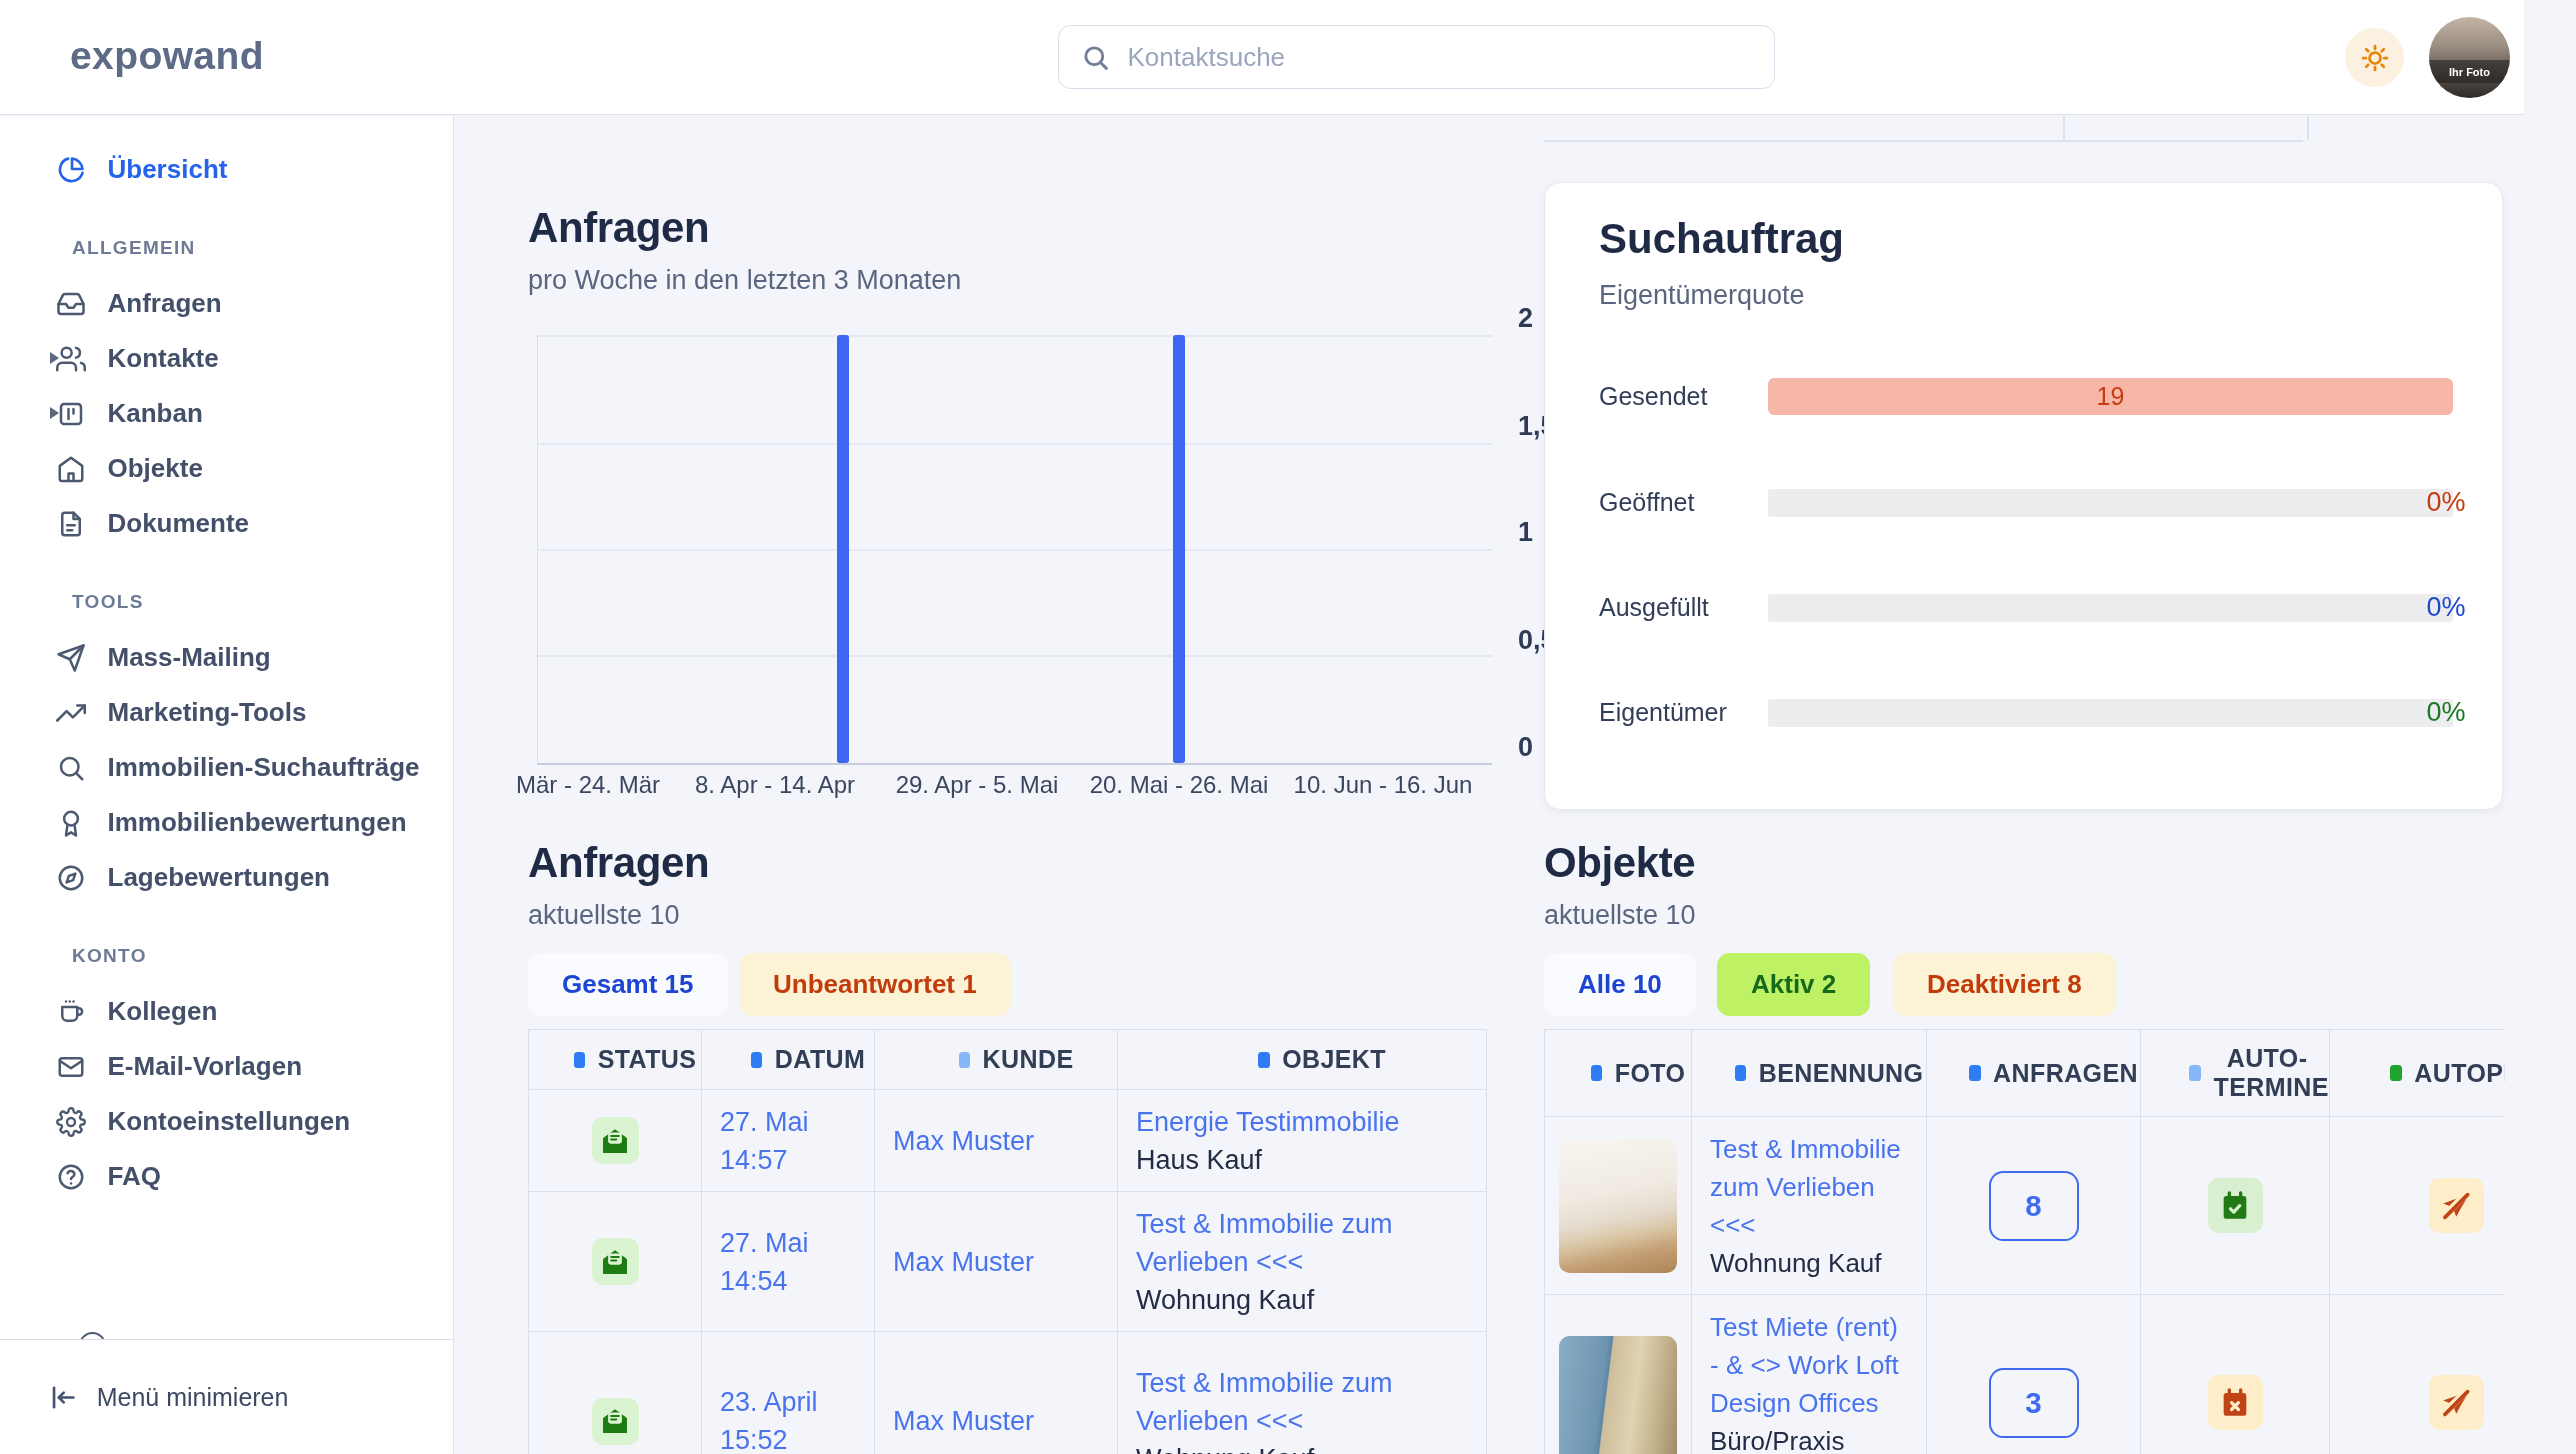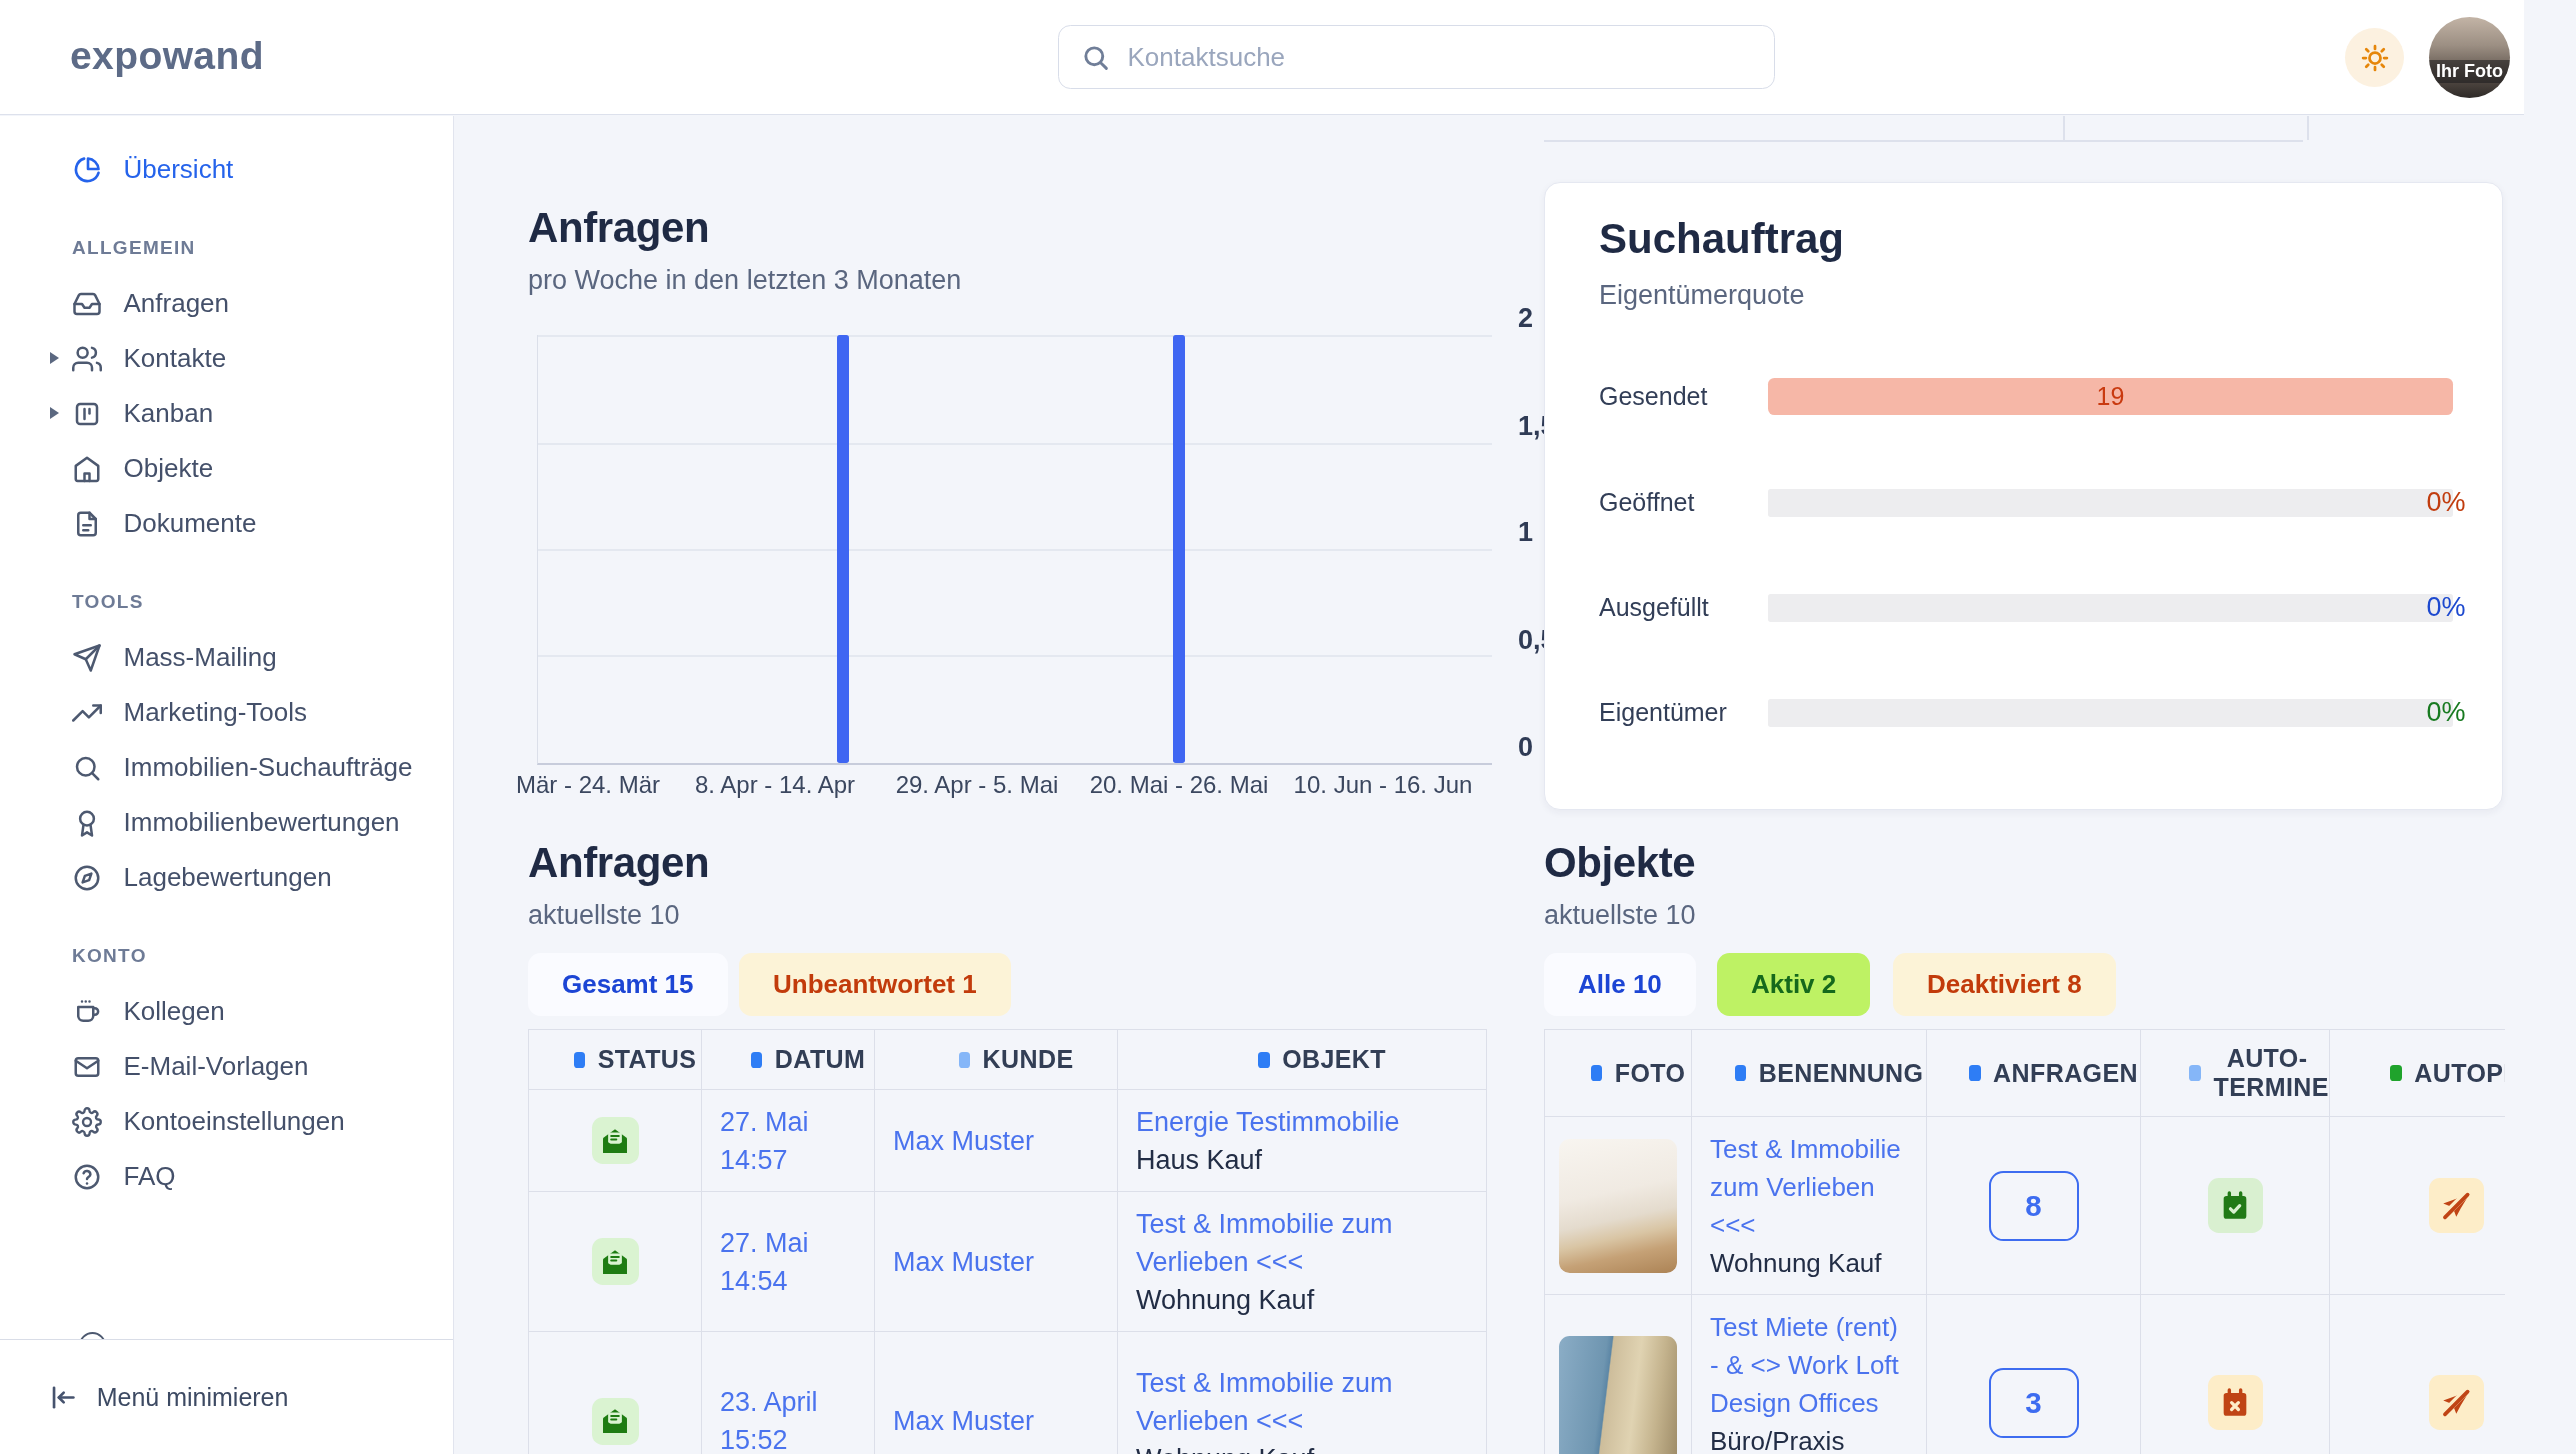--- a/index.html
+++ b/index.html
@@ -13,27 +13,27 @@
   .search-box{position:absolute;left:1058px;top:25px;width:717px;height:64px;background:#fff;
               border:1.8px solid #d8dde9;border-radius:12.5px;display:flex;align-items:center;padding:0 21.5px;box-sizing:border-box;gap:16px;}
   .search-box input{border:none;outline:none;flex:1;font-size:26px;color:#45536e;background:transparent;
                     font-family:"Liberation Sans","DejaVu Sans",sans-serif;}
   .search-box input::placeholder{color:#9aa6bd;}
   .theme-btn{position:absolute;left:2345px;top:28px;width:59px;height:59px;border-radius:50%;background:#fcf1e0;
              display:flex;align-items:center;justify-content:center;border:none;cursor:pointer;}
   .avatar{position:absolute;left:2429px;top:17px;width:81px;height:81px;border-radius:50%;overflow:hidden;cursor:pointer;
           background:linear-gradient(180deg,#c3b4a6 0%,#9c8f83 35%,#5a5049 72%,#2e2a27 100%);}
   .avatar .band{position:absolute;left:0;right:0;top:43px;height:23px;background:rgba(25,25,28,.55);
-                display:flex;align-items:center;justify-content:center;color:#fff;font-size:18px;font-weight:700;}
+                display:flex;align-items:center;justify-content:center;color:#fff;font-size:11px;font-weight:700;}
 
   
   .sidebar{position:absolute;left:0;top:116px;width:454px;height:1338px;background:#fff;border-right:1.8px solid #e1e4ee;box-sizing:border-box;z-index:20;}
   .nav{padding-top:34px;}
-  .nav-item{position:relative;height:39px;display:flex;align-items:center;gap:21.5px;padding-left:72px;margin-bottom:16px;
-            font-size:26px;font-weight:400;color:#44506a;cursor:pointer;}
+  .nav-item{position:relative;height:39px;display:flex;align-items:center;gap:21.5px;padding-left:56px;margin-bottom:16px;
+            font-size:26px;font-weight:700;color:#44506a;cursor:pointer;}
   .nav-item .ic{width:30px;height:30px;color:#4d5970;flex:0 0 auto;}
   .nav-item.active{color:#2563eb;}
   .nav-item.active .ic{color:#2563eb;}
   .caret{position:absolute;left:50px;top:50%;margin-top:-6.3px;width:0;height:0;
          border-left:9px solid #5b6880;border-top:6.3px solid transparent;border-bottom:6.3px solid transparent;}
   .section-label{padding-left:72px;margin:48px 0 25px 0;font-size:19px;font-weight:700;color:#6e7b96;letter-spacing:1.3px;}
   .partial-icon{position:absolute;left:79px;top:1216px;width:30px;height:7.2px;overflow:hidden;}
   .partial-icon div{width:27px;height:27px;border:2.7px solid #4d5970;border-radius:50%;box-sizing:border-box;}
   .sidebar-footer{position:absolute;left:0;top:1223px;width:100%;height:115px;border-top:1.8px solid #d9dde7;
                   display:flex;align-items:center;gap:19.7px;padding-left:48px;box-sizing:border-box;cursor:pointer;}

